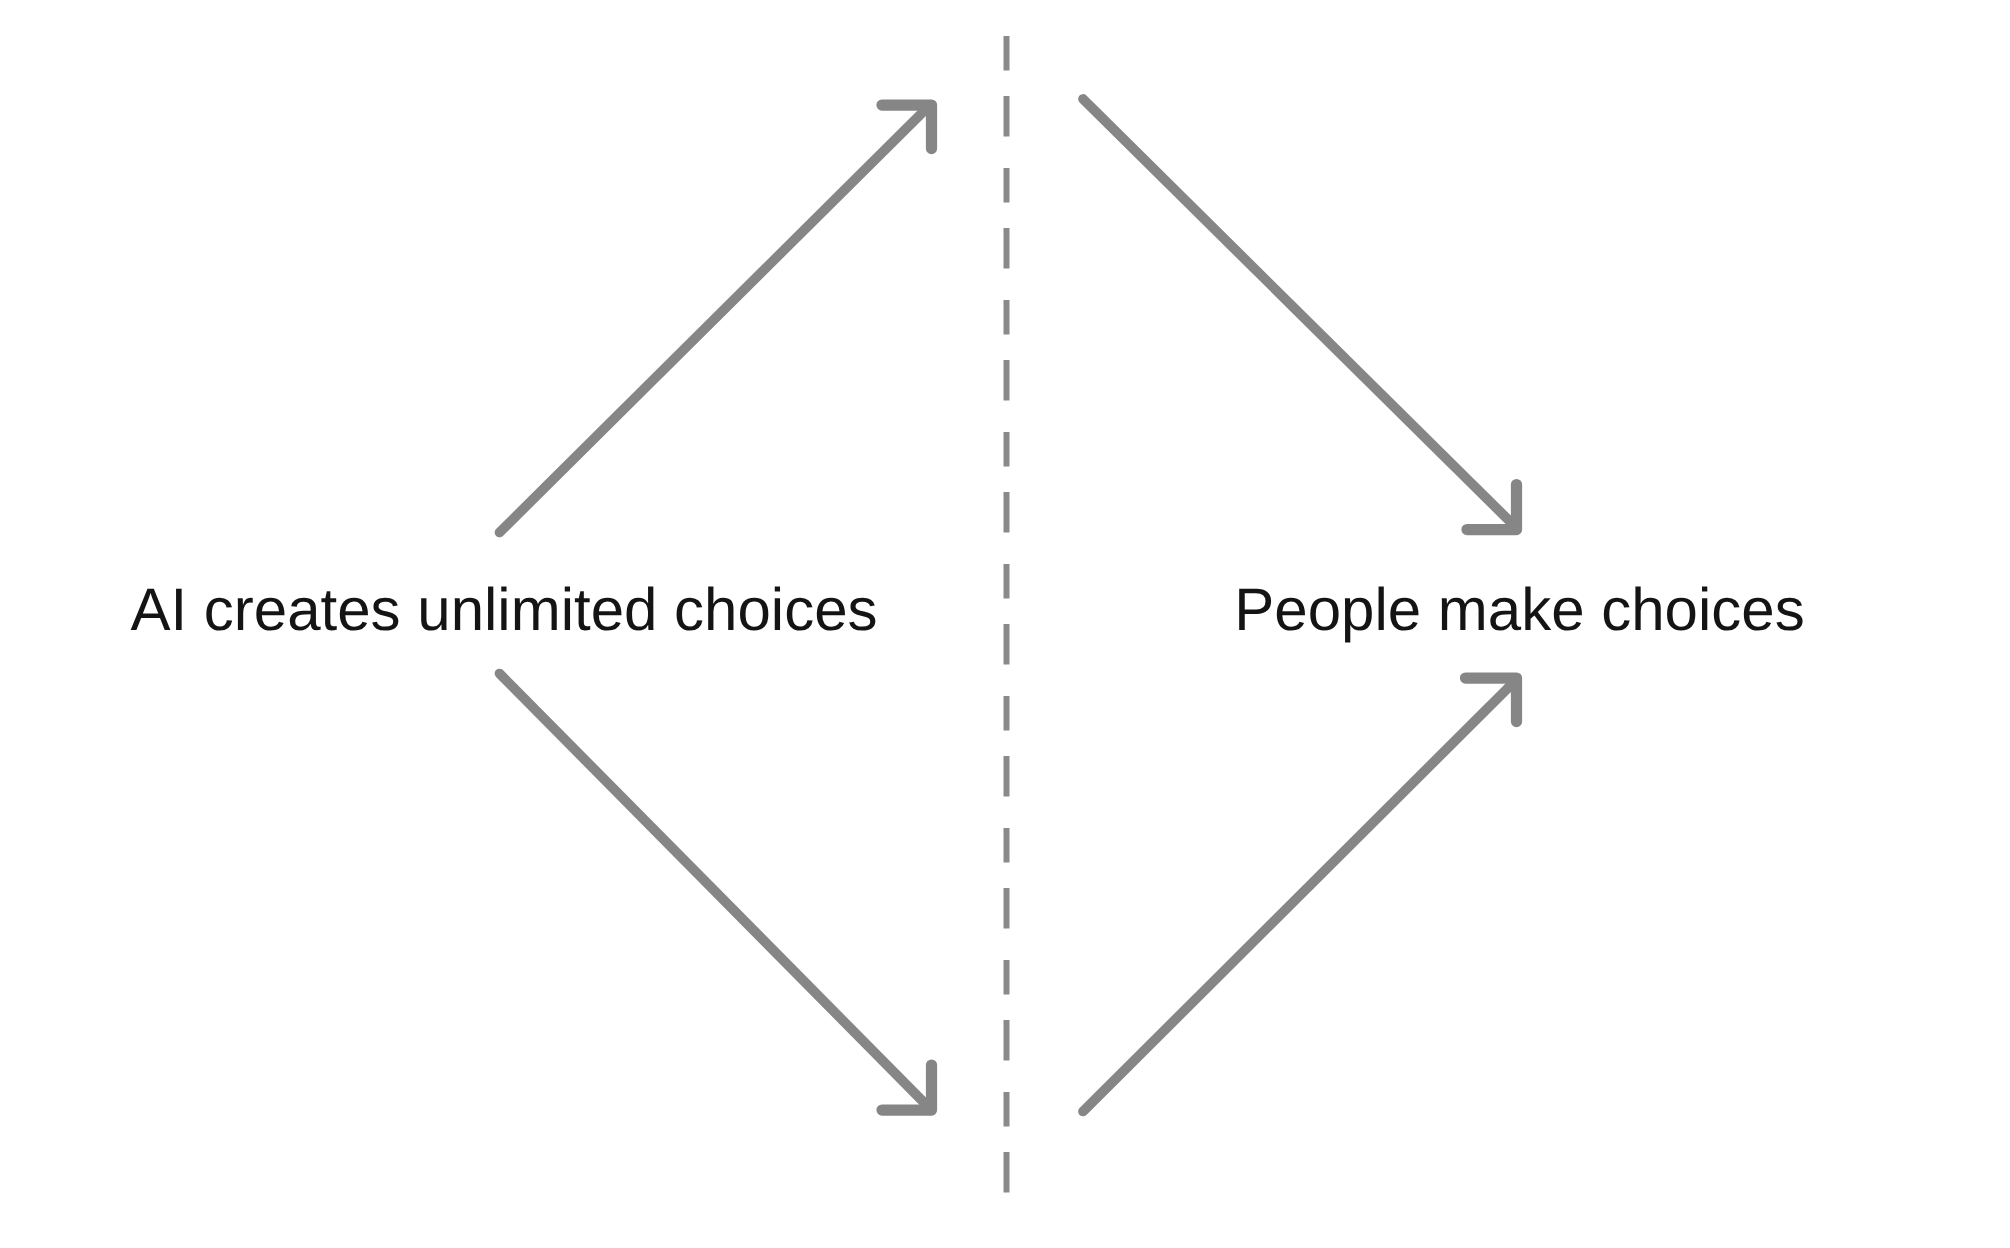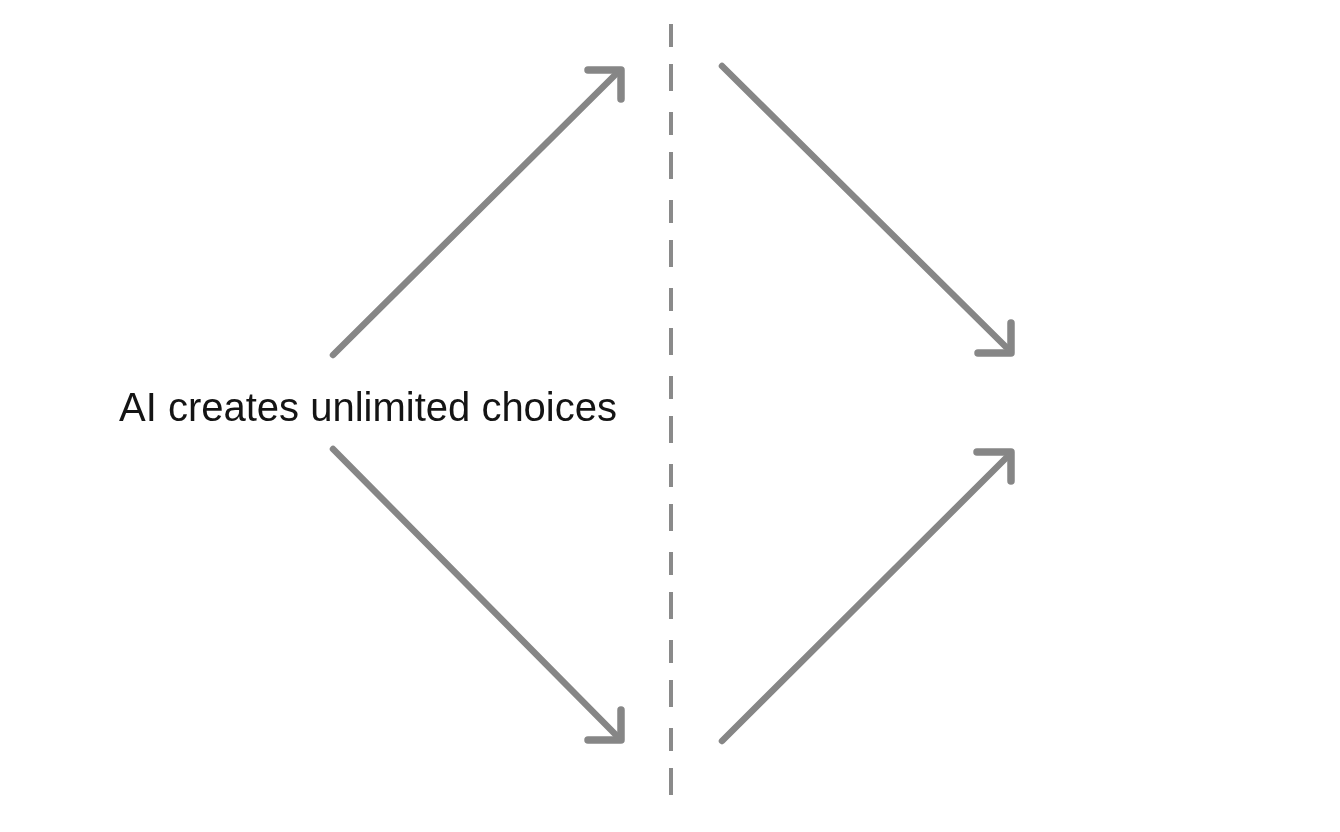--- a/index.html
+++ b/index.html
@@ -25,21 +25,20 @@
     transform: translate(-50%, -50%);
     white-space: nowrap;
     font-size: 40px;
     line-height: 1.1;
     color: #141414;
     letter-spacing: 0px;
   }
   .label-left {
     left: 336px;
     top: 407px;
-    margin-left: 32px;
   }
   .label-right {
     left: 1013px;
     top: 407px;
   }
 </style>
 </head>
 <body>
 
 <div class="canvas">
@@ -64,14 +63,15 @@
     </g>
 
     <g fill="none" stroke-linecap="round" stroke-linejoin="round" stroke="#868686">
       <line x1="722" y1="741" x2="1006" y2="458" stroke-width="6.5"></line>
       <path d="M 977 452 L 1011 452 L 1011 481" stroke-width="7.5"></path>
     </g>
   </svg>
 
   <div class="label label-left">AI creates unlimited choices</div>
 
+  <div class="label label-right">People make choices</div>
 
 </div>
 
 </body></html>

